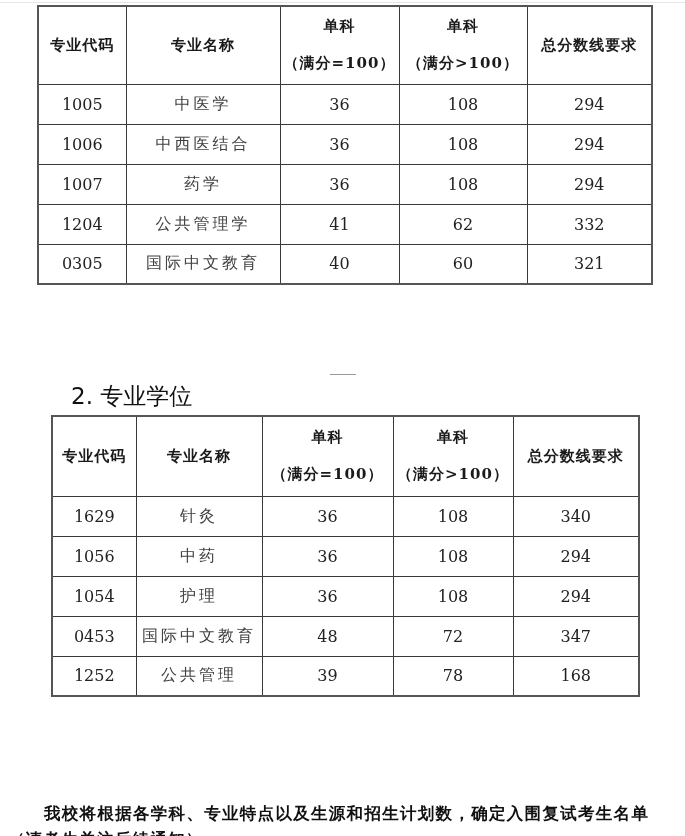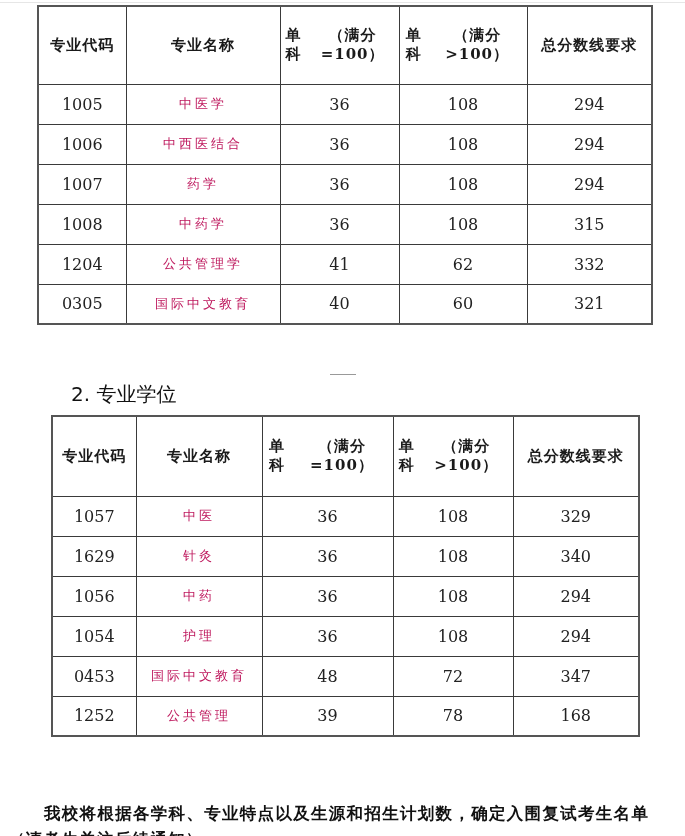--- a/index.html
+++ b/index.html
@@ -11,29 +11,29 @@
   .topline { position: absolute; left: 0; top: 2px; width: 685px; height: 1px; background: #e6e6e6; }
   table.score {
     position: absolute; border-collapse: collapse; table-layout: fixed;
     font-size: 16px;
   }
   table.score td, table.score th {
     border: 1px solid #3a3a3a; text-align: center; vertical-align: middle;
     padding: 0; font-weight: normal; color: #222;
   }
   table.score th { font-weight: bold; font-size: 15px; letter-spacing: 1px; color: #1a1a1a; }
-  table.score td.name { letter-spacing: 3px; font-size: 13px; color: #be185d; }
-  .th-two { display: flex; flex-direction: row; justify-content: space-between; height: 56px; align-items: center; }
+  table.score td.name { letter-spacing: 3px; font-size: 16px; color: #404040; }
+  .th-two { display: flex; flex-direction: column; justify-content: space-between; height: 56px; align-items: center; text-align: right; }
   #t1 { left: 37px; top: 5px; width: 614px; border: 2px solid #555; }
   #t2 { left: 51px; top: 415px; width: 587px; border: 2px solid #555; }
   #t1 tr.head { height: 78px; }
   #t2 tr.head { height: 80px; }
   #t1 tr.row, #t2 tr.row { height: 40px; padding-left: 16px; }
   .section-title {
-    position: absolute; left: 71px; top: 381px; font-size: 20px;
+    position: absolute; left: 71px; top: 381px; font-size: 23px;
     font-family: "DejaVu Sans", "Liberation Sans", sans-serif; color: #111;
   }
   .dash { position: absolute; height: 1px; background: #999; }
   .note {
     position: absolute; left: 8px; top: 784px; width: 672px;
     font-size: 16.5px; font-weight: bold; line-height: 26px; color: #111;
     text-indent: 36px; letter-spacing: 1.3px;
   }
 </style>
 </head>
@@ -82,27 +82,20 @@
     <td>294</td>
   </tr>
   <tr class="row">
     <td>1007</td>
     <td class="name">药学</td>
     <td>36</td>
     <td>108</td>
     <td>294</td>
   </tr>
   <tr class="row">
-    <td>1008</td>
-    <td class="name">中药学</td>
-    <td>36</td>
-    <td>108</td>
-    <td>315</td>
-  </tr>
-  <tr class="row">
     <td>1204</td>
     <td class="name">公共管理学</td>
     <td>41</td>
     <td>62</td>
     <td>332</td>
   </tr>
   <tr class="row">
     <td>0305</td>
     <td class="name">国际中文教育</td>
     <td>40</td>
@@ -136,27 +129,20 @@
     </th>
     <th>
       <div class="th-two">
         <span>单科</span>
         <span>（满分&gt;100）</span>
       </div>
     </th>
     <th>总分数线要求</th>
   </tr>
   <tr class="row">
-    <td>1057</td>
-    <td class="name">中医</td>
-    <td>36</td>
-    <td>108</td>
-    <td>329</td>
-  </tr>
-  <tr class="row">
     <td>1629</td>
     <td class="name">针灸</td>
     <td>36</td>
     <td>108</td>
     <td>340</td>
   </tr>
   <tr class="row">
     <td>1056</td>
     <td class="name">中药</td>
     <td>36</td>

